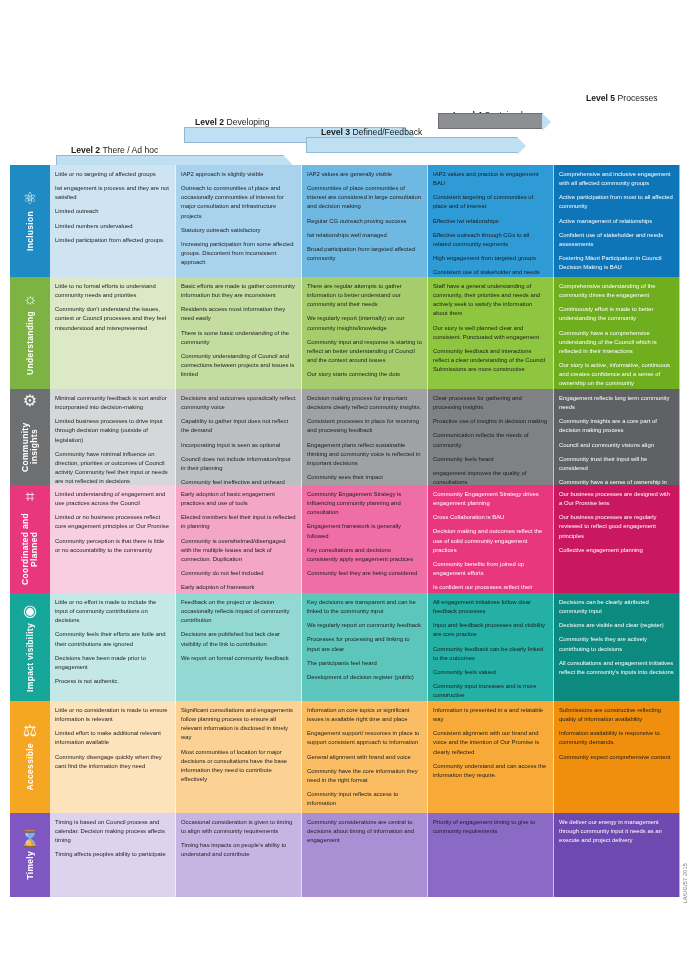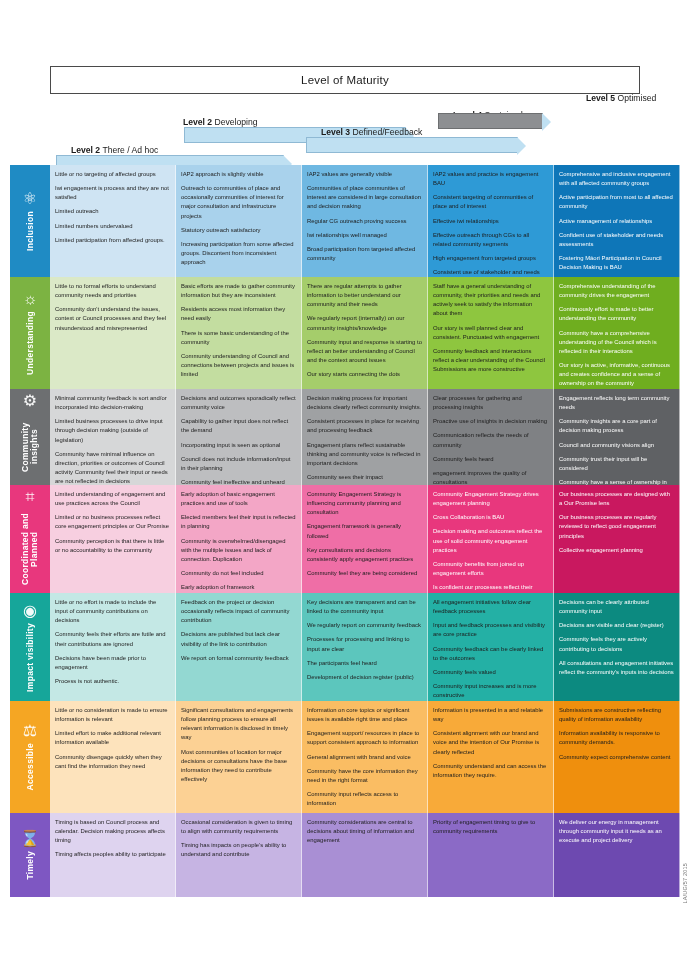--- a/index.html
+++ b/index.html
@@ -120,51 +120,48 @@
     font-size: 5.5px;
     color: #7a7a7a;
     letter-spacing: .2px;
   }
 </style>
 </head>
 <body>
 
 <div id="page">
 
-  <div class="title-bar">
-    <span>Level of Maturity</span>
-  </div>
 
   <div class="lvl-label" style="left:60px; top:145px;">
     <b>Level 2</b>
     <span class="lvl-sub">There / Ad hoc</span>
   </div>
   <div class="arrow" style="left:56px; top:155px; width:228px;"></div>
 
-  <div class="lvl-label" style="left:172px; top:117px;">
+  <div class="lvl-label" style="left:184px; top:117px;">
     <b>Level 2</b>
     <span class="lvl-sub">Developing</span>
   </div>
   <div class="arrow" style="left:184px; top:127px; width:222px;"></div>
 
   <div class="lvl-label" style="left:310px; top:127px;">
     <b>Level 3</b>
     <span class="lvl-sub">Defined/Feedback</span>
   </div>
   <div class="arrow" style="left:306px; top:137px; width:212px;"></div>
 
   <div class="lvl-label" style="left:442px; top:110px;">
     <b>Level 4</b>
     <span class="lvl-sub">Sustained</span>
   </div>
   <div class="arrow" style="left:438px; top:113px; width:105px; background:#8d8f92; border-color:#6d6f71;"></div>
 
   <div class="lvl-label" style="left:575px; top:93px; font-weight:bold;">
     <b>Level 5</b>
-    <span class="lvl-sub">Optimised</span>
+    <span class="lvl-sub">Processes</span>
   </div>
 
   <div id="grid">
       <div class="row" style="height: 112px;">
         <div class="row-head" style="background: rgb(31, 139, 196);">
           <div class="rh-icon">⚛</div>
           <div class="rh-label">Inclusion</div>
         </div>
         <div class="cell light" style="background: rgb(207, 228, 243);">
           <p>Little or no targeting of affected groups</p>

